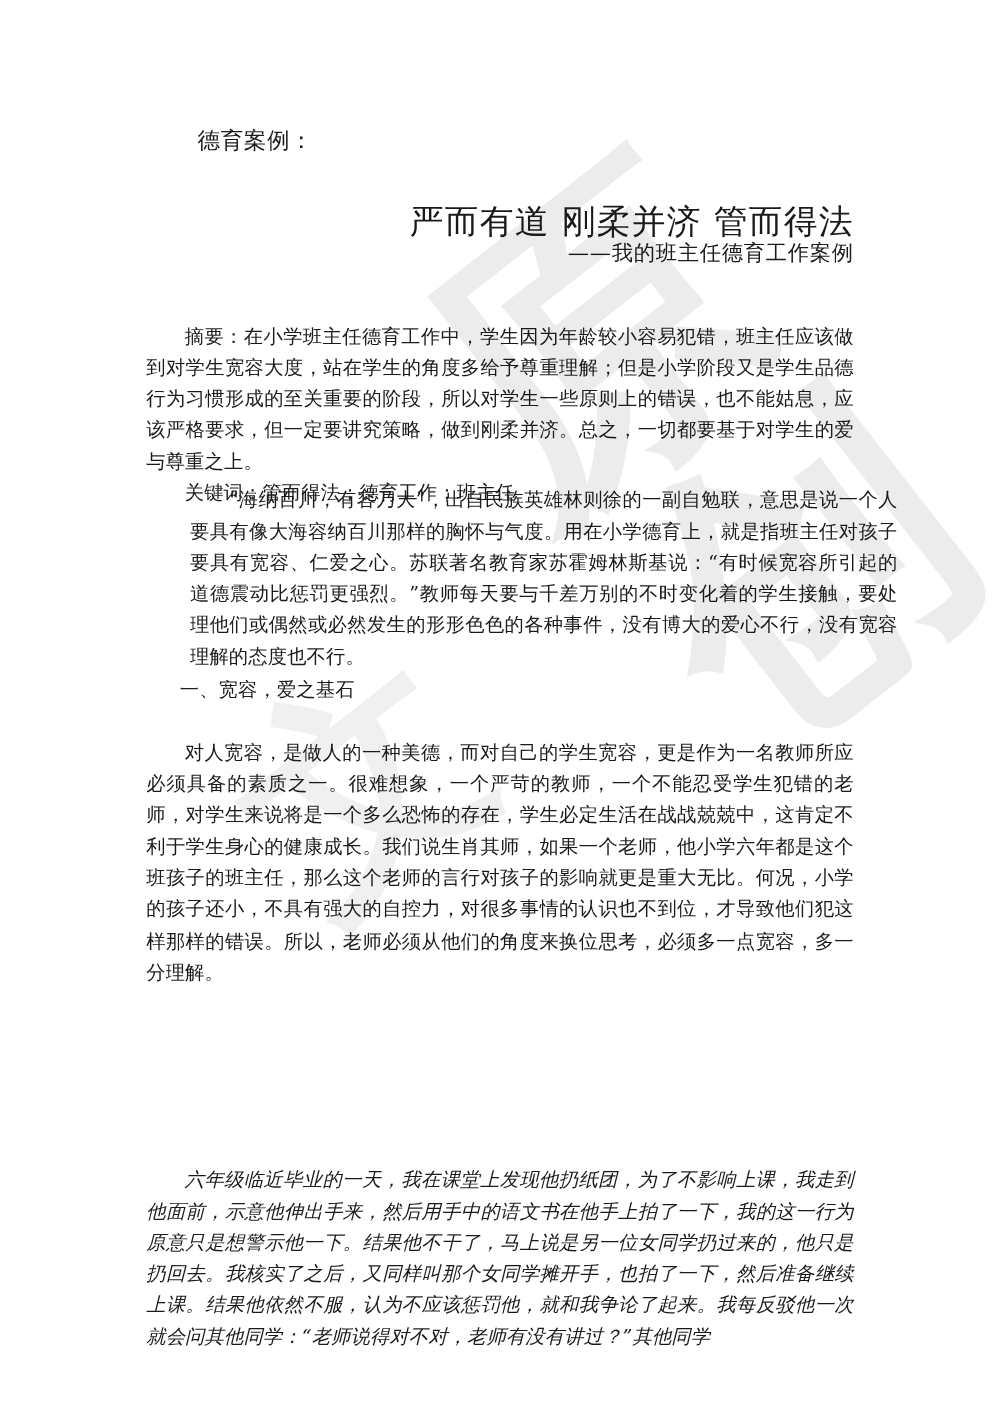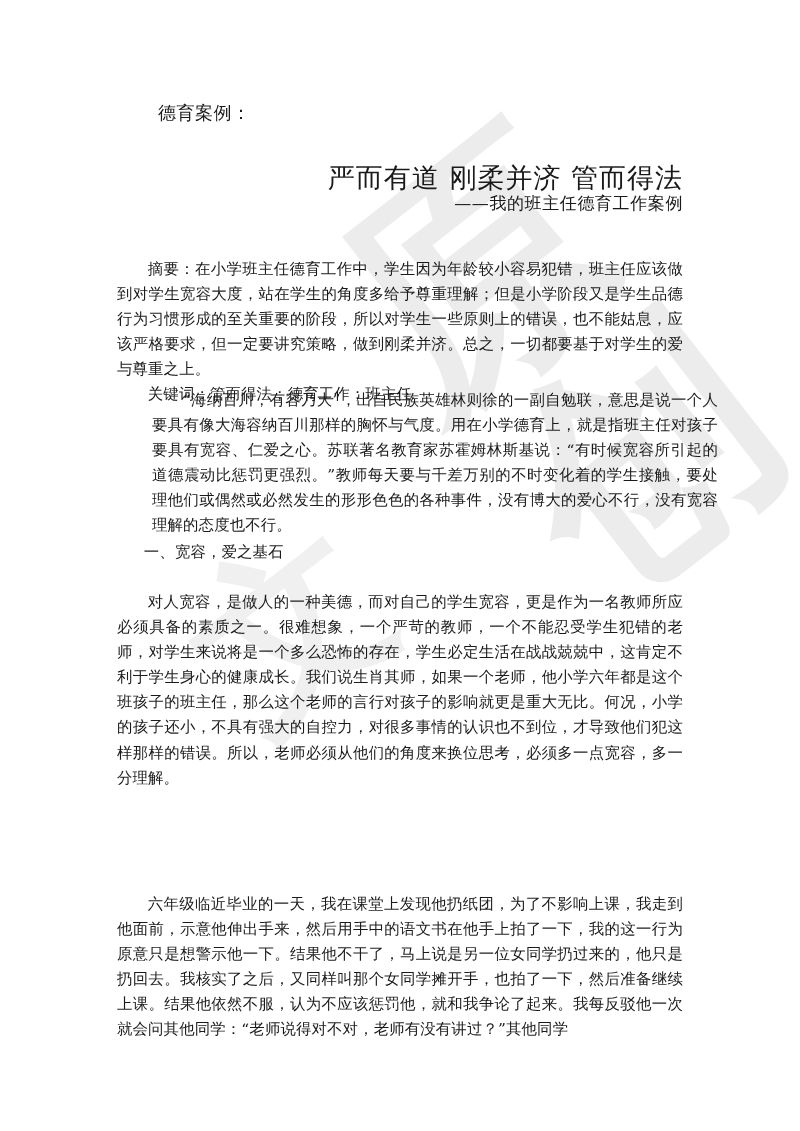--- a/index.html
+++ b/index.html
@@ -126,21 +126,21 @@
     line-height: 25.1px;
     text-indent: 2em;
     letter-spacing: 0.15px;
   }
 
   
   #abstract-block   { top: 257px; }
   #quote-block      { top: 388px; margin-left: 35px; }
   #heading-one      { top: 540px; }
   #tolerance-block  { top: 590px; }
-  #story-block      { top: 892px; }
+  #story-block      { top: 932px; font-style: italic; }
 </style>
 </head>
 <body>
 
 <div id="page">
 
   <div id="watermark-layer">
     <div class="wm-glyph wm-a">原</div>
     <div class="wm-glyph wm-b">创</div>
     <div class="wm-glyph wm-c">文</div>

